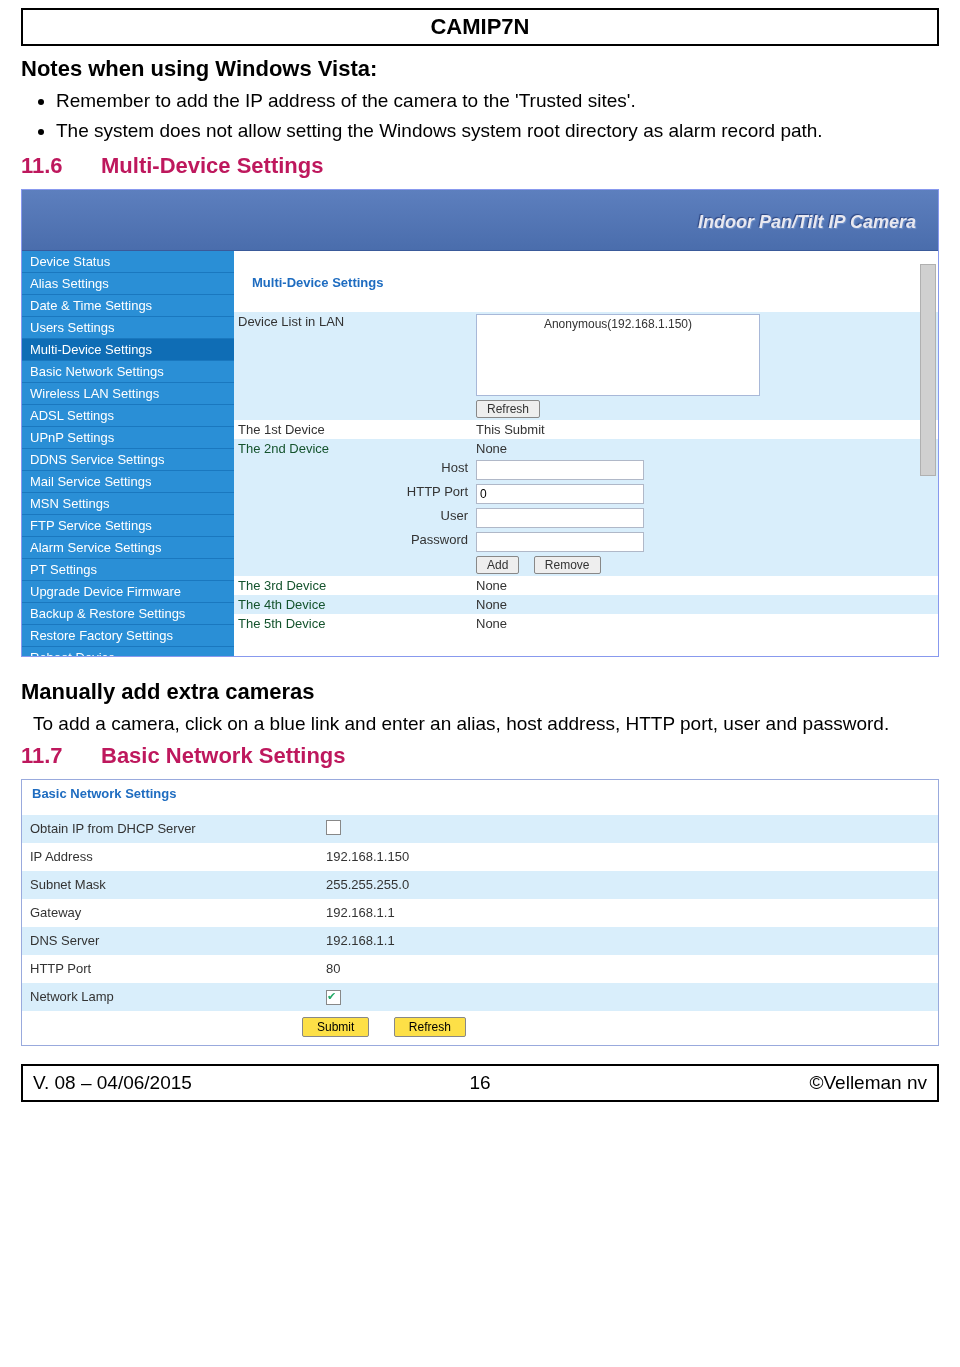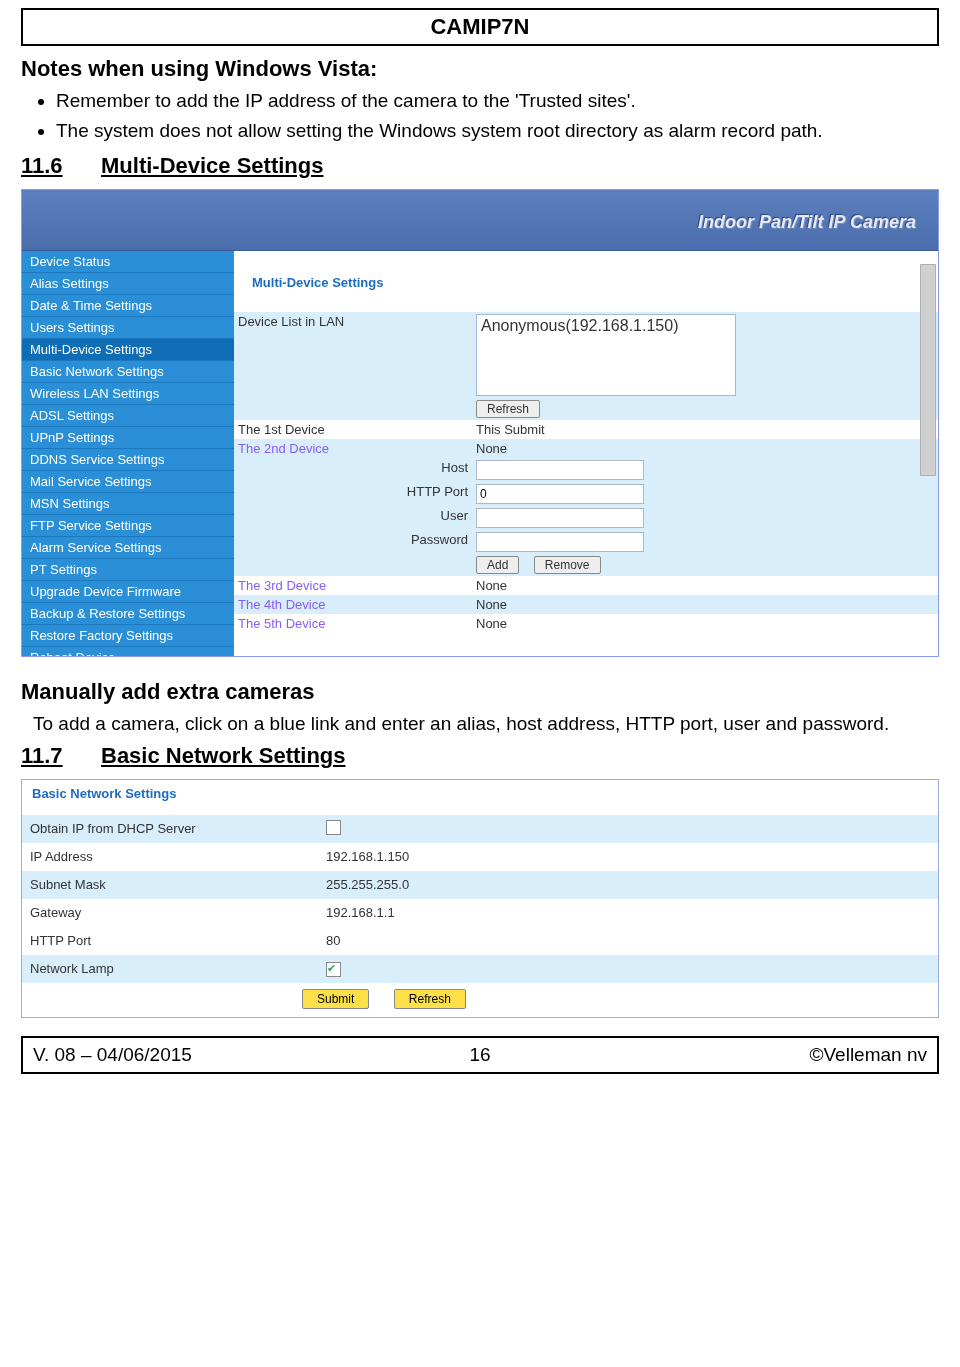--- a/index.html
+++ b/index.html
@@ -1,38 +1,38 @@
 <!DOCTYPE html>
 <html><head>
 <meta charset="utf-8">
 <style>
   html, body { margin:0; padding:0; background:#fff; font-family: Verdana, Geneva, sans-serif; color:#000; }
   .page { width: 918px; margin: 0 auto; padding: 8px 21px 0 21px; }
   .title-box { border: 2px solid #000; padding: 4px 8px; text-align:center; font-weight:bold; font-size:22px; margin-bottom:10px; }
   .h2 { font-weight:bold; font-size:22px; margin: 4px 0 6px 0; }
   ul.bullets { margin: 0 0 10px 28px; padding:0; }
   ul.bullets li { font-size:19px; line-height:1.35; margin-bottom:4px;margin-left:7px; }
-  .sec-row { display:flex; gap:20px; font-weight:bold; font-size:22px; color:#000000; margin: 6px 0 10px 0; text-decoration: underline; }
+  .sec-row { display:flex; gap:20px; font-weight:bold; font-size:22px; color:#be185d; margin: 6px 0 10px 0; }
   .sec-num { width:60px; }
   
   .shot1 { border:1px solid #8899ee; position:relative; background:#fff; height:466px; overflow:hidden; }
   .shot1 .banner { background: linear-gradient(#5d7fbe 0%, #4a6dac 100%); height:60px; border-bottom:1px solid #3a5a9a; }
   .shot1 .banner-text { position:absolute; right:22px; top:22px; font-weight:bold; font-style:italic; font-size:18px; color:#e8e8f0; text-shadow: 1px 1px 1px #7090c8, -1px -1px 1px #2b4480; font-family: Arial, sans-serif; }
   .shot1-body { display:flex; }
   .sidebar { width:212px; background:#2a8fd6; color:#fff; font-family: Arial, sans-serif; font-size:13px; }
   .sidebar .item { padding:3px 8px; border-bottom:1px solid #1a78bf; white-space:nowrap; overflow:hidden; }
   .sidebar .item.active { background:#0f6db5; }
   .content1 { flex:1; background:#fff; font-family: Arial, sans-serif; font-size:13px; color:#333; position:relative; }
   .content1 .sect-title { color:#1e6cc0; font-weight:bold; padding:24px 0 22px 18px; }
   .content1 table.form { width:100%; border-collapse:collapse; }
   .content1 table.form td { padding:2px 4px; vertical-align:top; }
   .content1 .label-a { width:230px; padding-left:18px; }
   .content1 .alt { background:#d9eefb; }
-  .content1 .blue-link { color:#8b5cf6; }
-  .content1 .devlist-box { border:1px solid #a8b8d8; width:250px; height:76px; background:#fff; font-size:16px; padding:2px 4px; color:#333; }
+  .content1 .blue-link { color:#14532d; }
+  .content1 .devlist-box { border:1px solid #a8b8d8; width:250px; height:76px; background:#fff; font-size:12px; padding:2px 16px; color:#333;text-align:center; }
   .content1 .btn { display:inline-block; border:1px solid #888; background:#eee; padding:1px 10px; font-size:12px; border-radius:2px; cursor:pointer; }
   .content1 .small-in { border:1px solid #b0b8c8; height:18px; width:160px; font-size:12px; padding:0 3px; }
   .content1 .right-form-label { text-align:right; padding-right:6px; width:228px; }
   .shot1 .scroll-thumb { position:absolute; right:2px; top:74px; width:14px; height:210px; background:#d0d0d0; border:1px solid #b0b0b0; }
   
   .para { font-size:19px; line-height:1.35; margin: 6px 12px; }
   
   .shot2 { border:1px solid #99aadd; margin-top:8px; }
   .shot2 .sect-title { color:#1e6cc0; font-weight:bold; padding:6px 0 14px 10px; font-family: Arial, sans-serif; font-size:13px; }
   .shot2 table { width:100%; border-collapse:collapse; font-family: Arial, sans-serif; font-size:13px; color:#333; }
@@ -186,20 +186,24 @@
             <td>192.168.1.150</td>
           </tr>
       <tr class="alt">
             <td>Subnet Mask</td>
             <td>255.255.255.0</td>
           </tr>
       <tr>
             <td>Gateway</td>
             <td>192.168.1.1</td>
           </tr>
+      <tr class="alt">
+            <td>DNS Server</td>
+            <td>192.168.1.1</td>
+          </tr>
       <tr>
             <td>HTTP Port</td>
             <td>80</td>
           </tr>
       <tr class="alt">
             <td>Network Lamp</td>
             <td><span class="chk on"></span></td>
           </tr>
     </tbody>
       </table>

